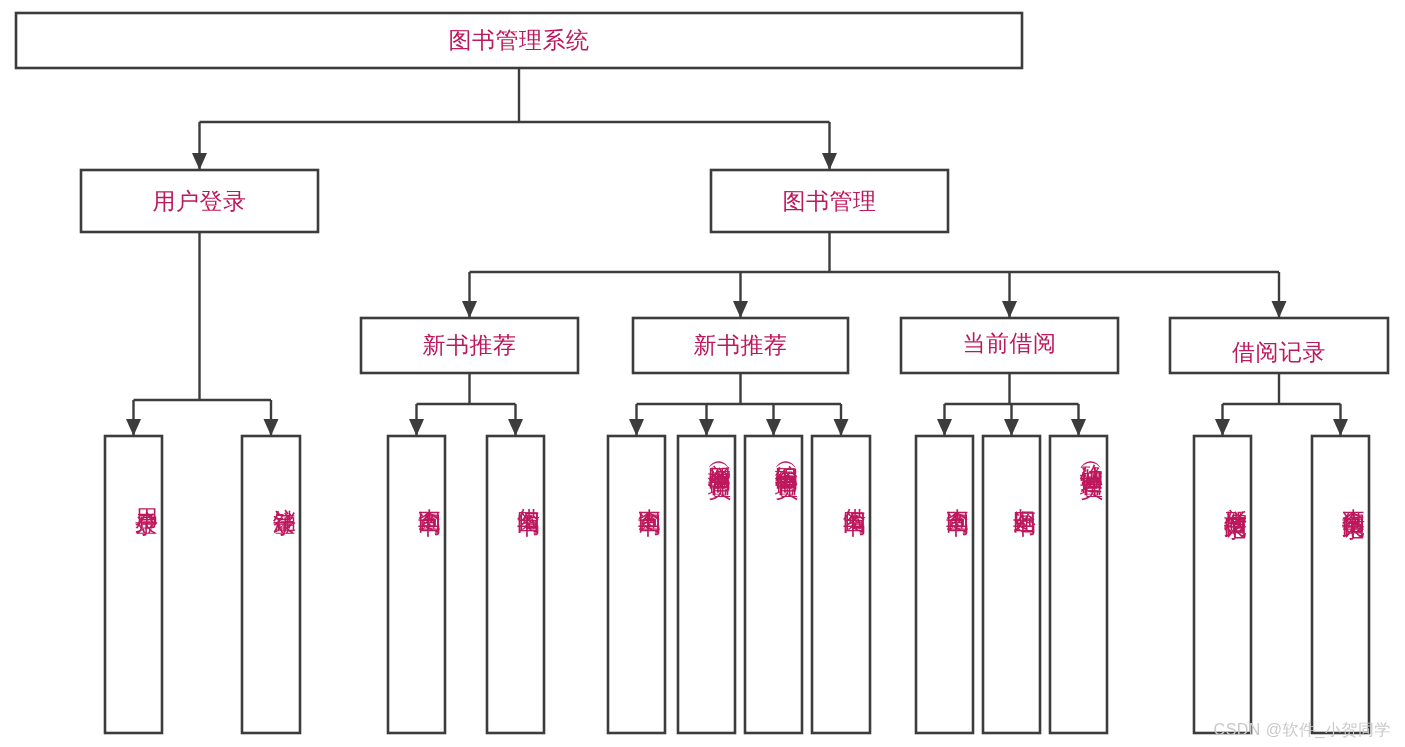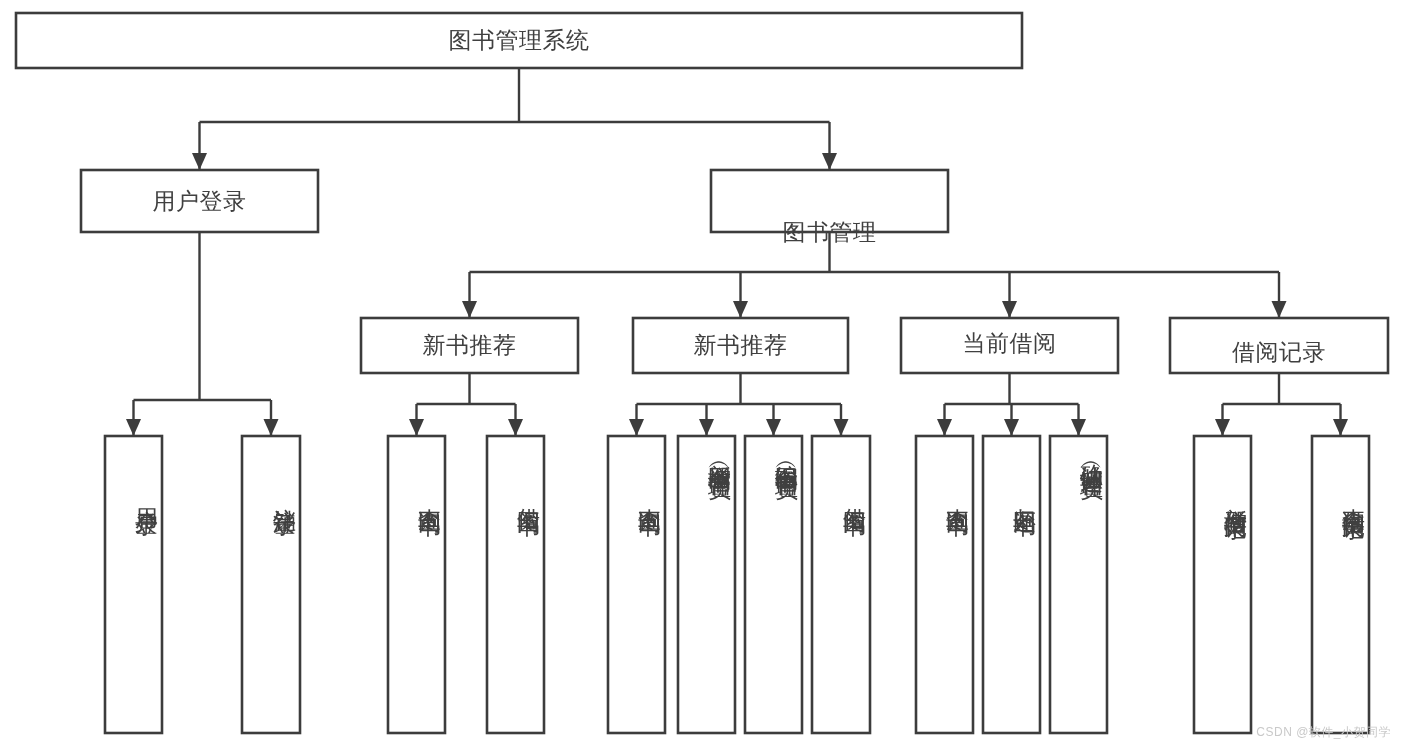--- a/index.html
+++ b/index.html
@@ -37,21 +37,21 @@
   }
   .arrow-head {
     fill: #3c3c3c;
     stroke: none;
   }
   .node-label {
     position: absolute;
     display: flex;
     align-items: center;
     justify-content: center;
-    color: #404040;
+    color: #be185d;
     font-family: "Liberation Sans", "DejaVu Sans", sans-serif;
     pointer-events: none;
     box-sizing: border-box;
   }
   .node-label.horizontal {
     font-size: 23px;
     letter-spacing: 0.5px;
     line-height: 1;
   }
   .node-label.vertical {
@@ -63,21 +63,21 @@
     align-items: flex-start;
     justify-content: center;
   }
   .node-label.vertical.align-top {
     justify-content: flex-start;
   }
   .watermark {
     position: absolute;
     right: 14px;
     bottom: 6px;
-    font-size: 12px;
+    font-size: 16px;
     color: #c9c9c9;
     font-family: "Liberation Sans", "DejaVu Sans", sans-serif;
     white-space: nowrap;
     letter-spacing: 0.5px;
   }
 </style>
 </head>
 <body>
 
 <div id="diagram-root">
@@ -157,21 +157,21 @@
         <line x1="1222.5" y1="404" x2="1222.5" y2="436" class="connector"></line>
         <polygon points="1215,419 1230,419 1222.5,436" class="arrow-head"></polygon>
         <line x1="1340.5" y1="404" x2="1340.5" y2="436" class="connector"></line>
         <polygon points="1333,419 1348,419 1340.5,436" class="arrow-head"></polygon>
       </g>
   </svg>
 
   <div id="labels-layer">
       <div class="node-label horizontal" style="left: 16px; top: 13px; width: 1006px; height: 55px;">图书管理系统</div>
       <div class="node-label horizontal" style="left: 81px; top: 170px; width: 237px; height: 62px;">用户登录</div>
-      <div class="node-label horizontal" style="left: 711px; top: 170px; width: 237px; height: 62px; margin-top: 31px;">图书管理</div>
+      <div class="node-label horizontal" style="left: 711px; top: 170px; width: 237px; height: 62px;">图书管理</div>
       <div class="node-label horizontal" style="left: 361px; top: 318px; width: 217px; height: 55px;">新书推荐</div>
       <div class="node-label horizontal" style="left: 633px; top: 318px; width: 215px; height: 55px;">新书推荐</div>
       <div class="node-label horizontal" style="left: 901px; top: 318px; width: 217px; height: 55px; font-family: Liberation Mono, monospace;">当前借阅</div>
       <div class="node-label horizontal" style="left: 1170px; top: 318px; width: 218px; height: 69px;">借阅记录</div>
       <div class="node-label vertical align-top" style="left: 105px; top: 436px; width: 57px; height: 297px; padding-top: 54px;">用户登录</div>
       <div class="node-label vertical align-top" style="left: 242px; top: 436px; width: 58px; height: 297px; padding-top: 54px;">注销登录</div>
       <div class="node-label vertical align-top" style="left: 388px; top: 436px; width: 57px; height: 297px; padding-top: 54px;">查询图书</div>
       <div class="node-label vertical align-top" style="left: 487px; top: 436px; width: 57px; height: 297px; padding-top: 54px;">借阅图书</div>
       <div class="node-label vertical align-top" style="left: 608px; top: 436px; width: 57px; height: 297px; padding-top: 54px;">查询图书</div>
       <div class="node-label vertical align-top" style="left: 678px; top: 436px; width: 57px; height: 297px; padding-top: 10px;">新增图书（管理员）</div>

